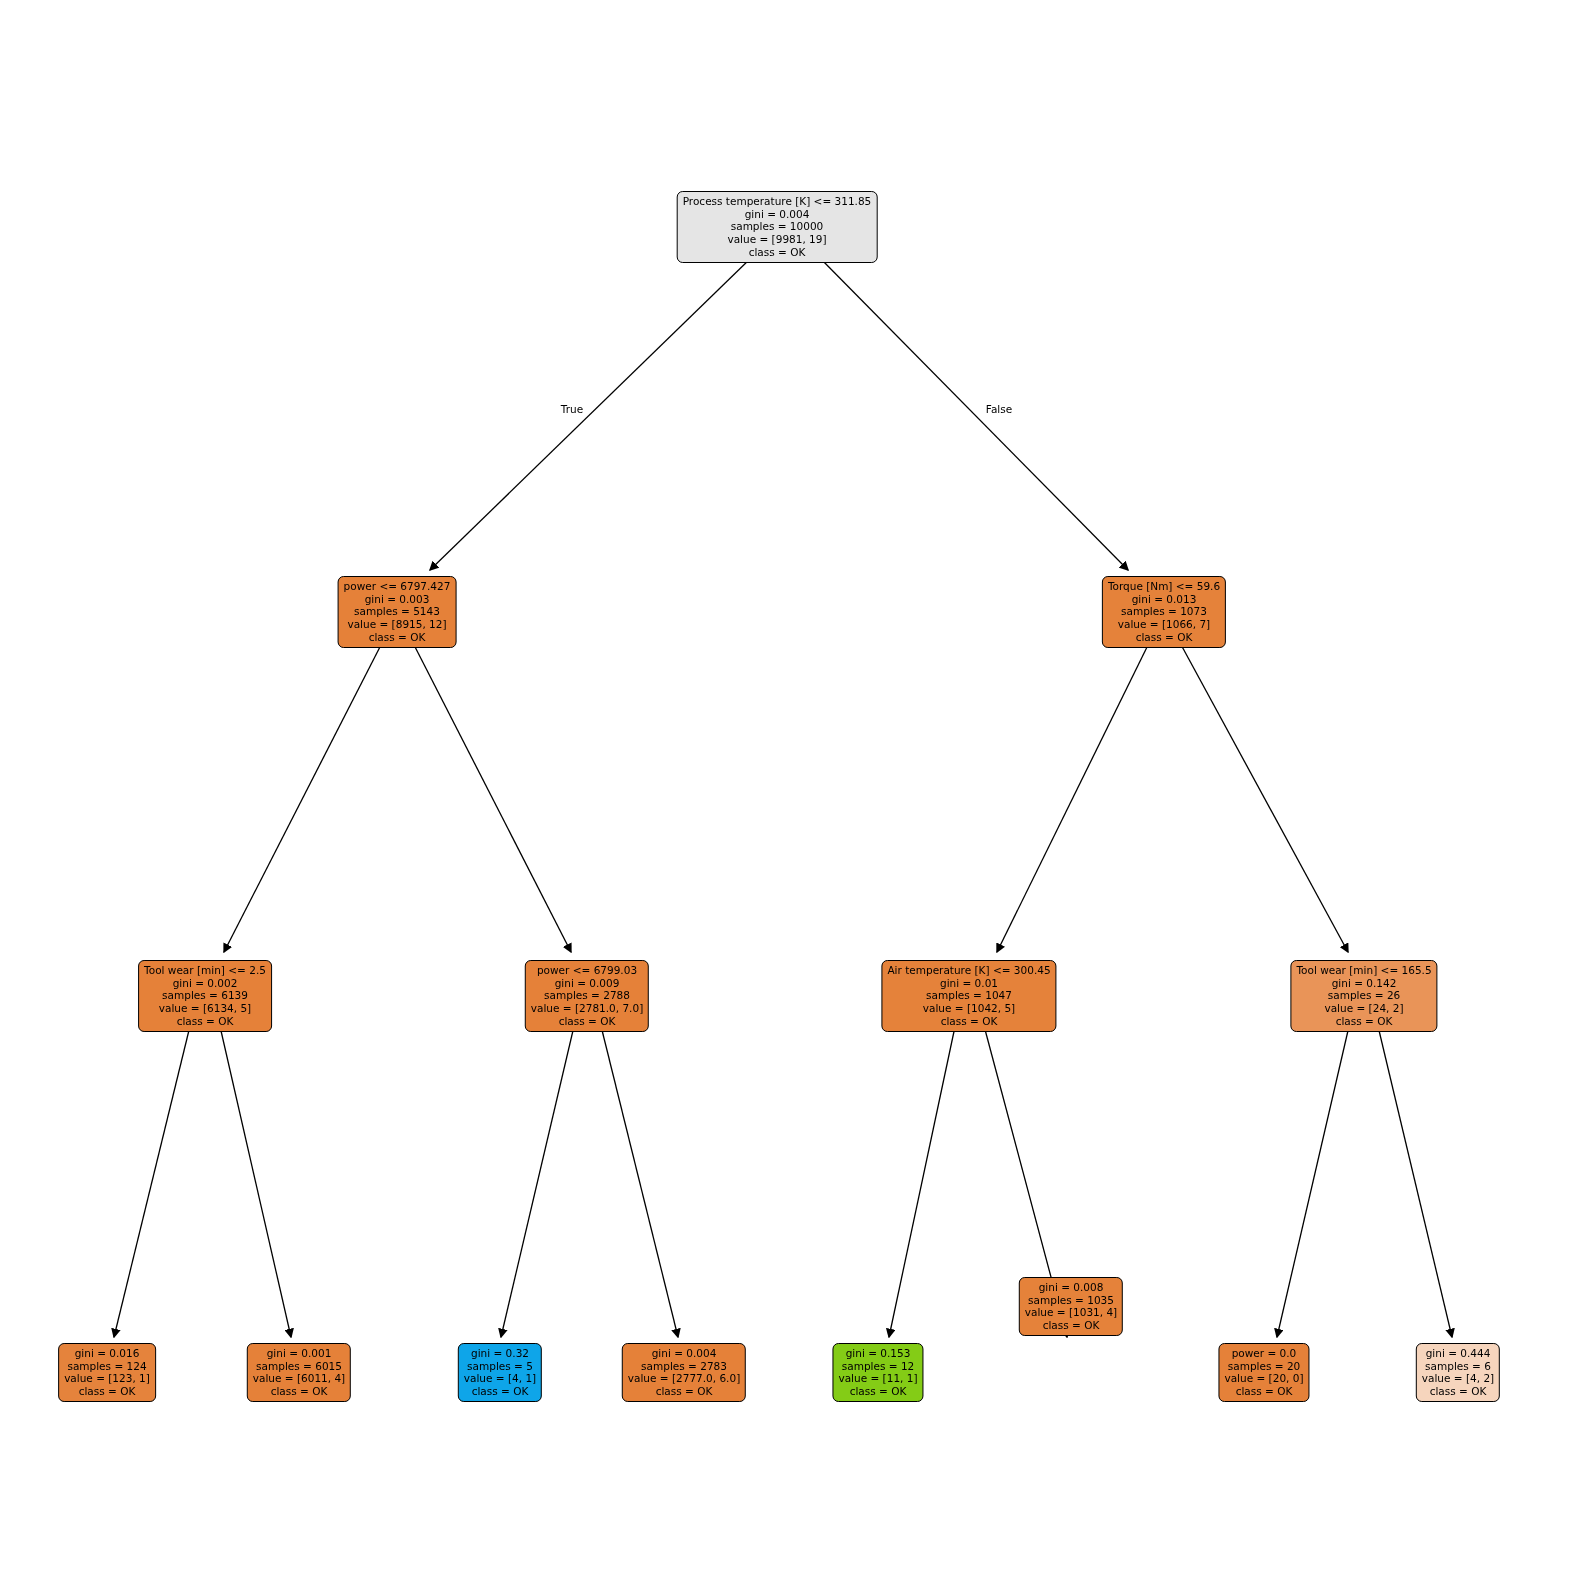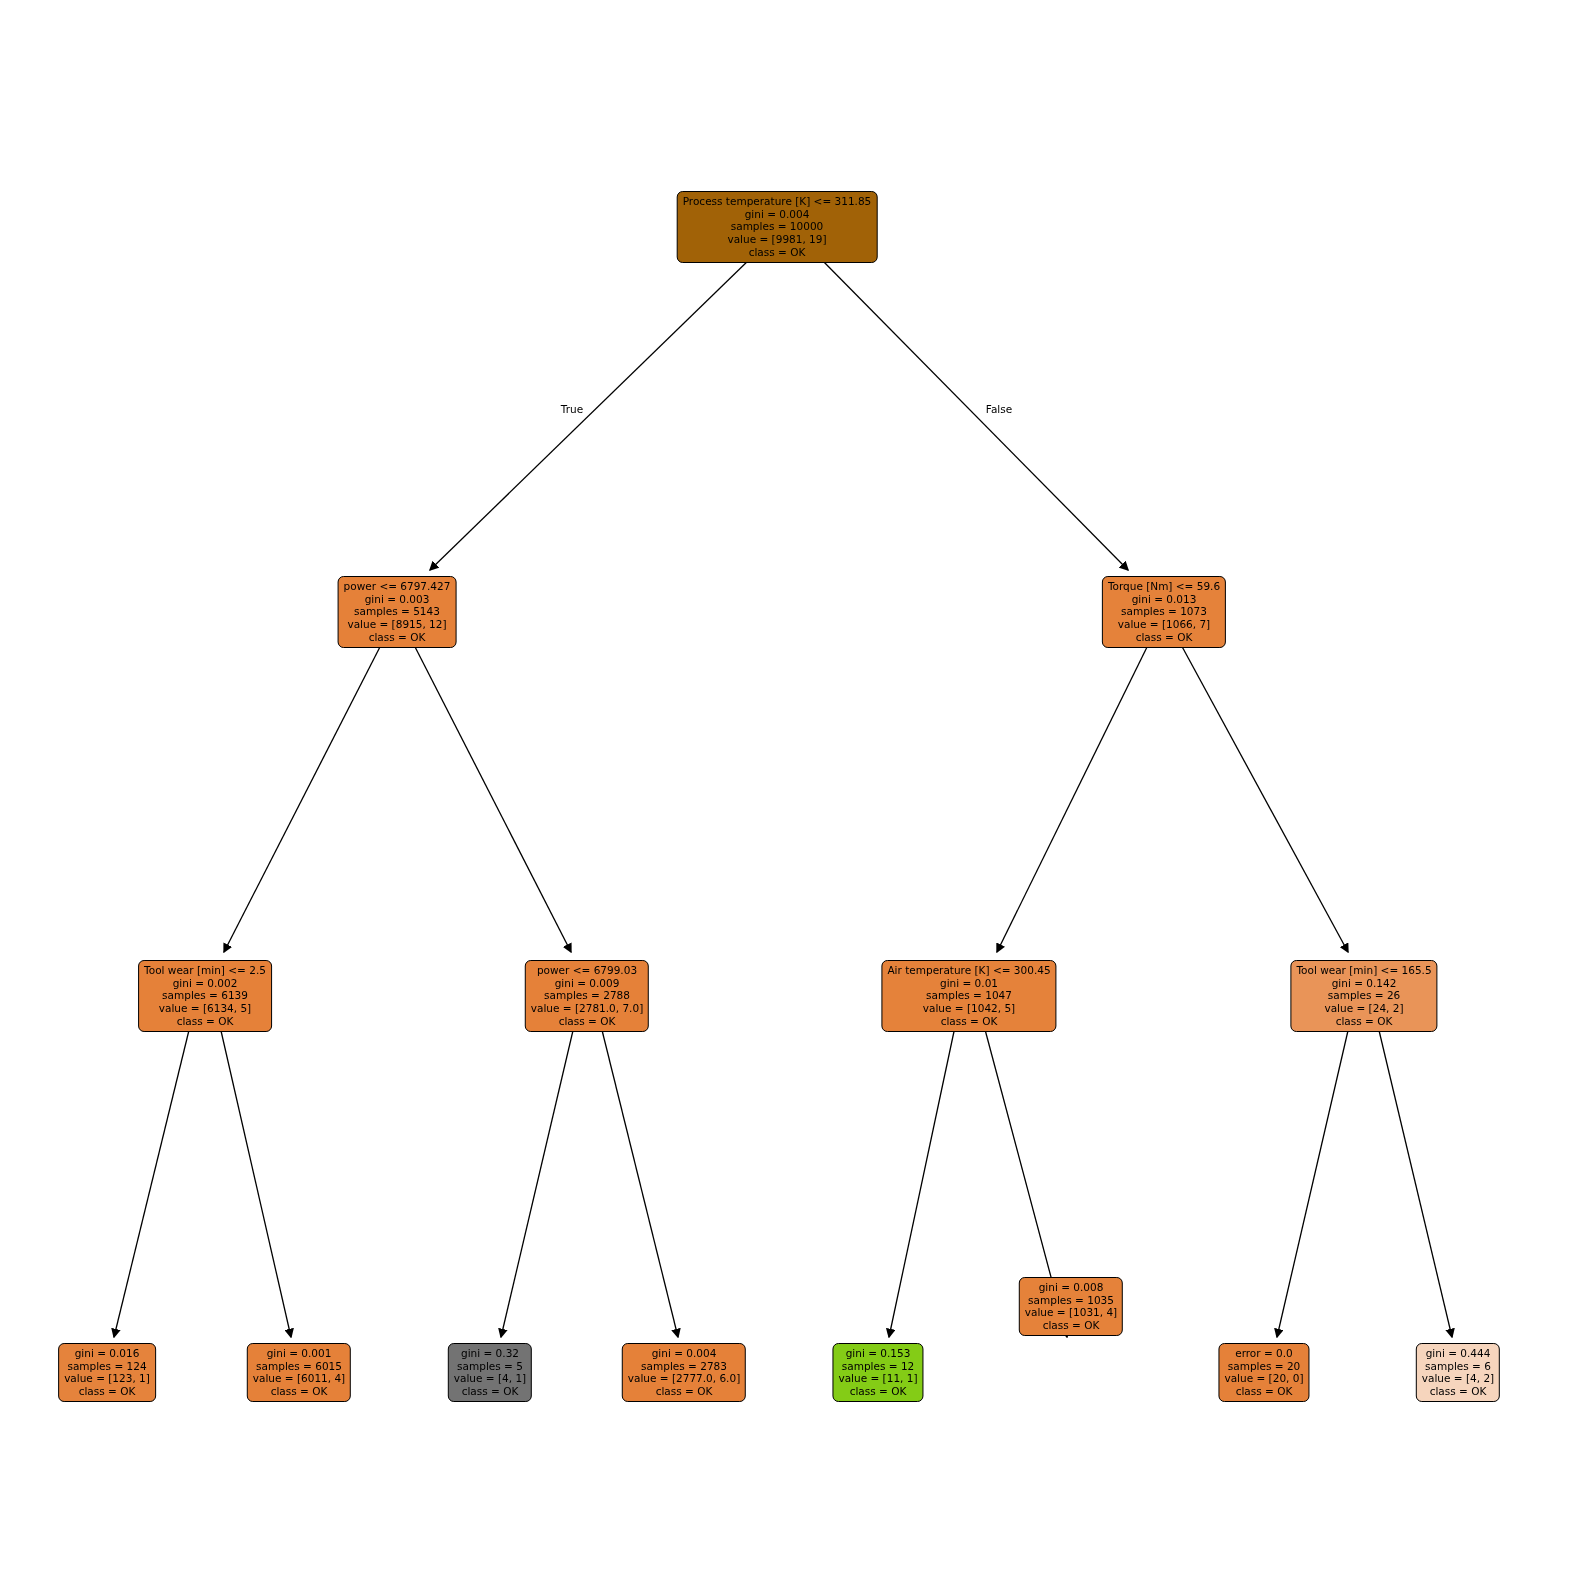--- a/index.html
+++ b/index.html
@@ -75,21 +75,21 @@
     <line x1="600" y1="1022" x2="678" y2="1337" stroke="#000000" stroke-width="1.3" marker-end="url(#arrowhead)"></line>
     <line x1="956" y1="1022" x2="889" y2="1337" stroke="#000000" stroke-width="1.3" marker-end="url(#arrowhead)"></line>
     <line x1="983" y1="1022" x2="1067" y2="1337" stroke="#000000" stroke-width="1.3" marker-end="url(#arrowhead)"></line>
     <line x1="1350" y1="1022" x2="1277" y2="1337" stroke="#000000" stroke-width="1.3" marker-end="url(#arrowhead)"></line>
     <line x1="1377" y1="1022" x2="1452" y2="1337" stroke="#000000" stroke-width="1.3" marker-end="url(#arrowhead)"></line>
   </svg>
 
   <span class="edge-label" style="left:572px; top:403px">True</span>
   <span class="edge-label" style="left:999px; top:403px">False</span>
 
-  <div class="node" style="left: 777px; top: 191px; background-color: #a16207;">
+  <div class="node" style="left: 777px; top: 191px; background-color: #e5e5e5;">
     <div>Process temperature [K] &lt;= 311.85</div>
     <div>gini = 0.004</div>
     <div>samples = 10000</div>
     <div>value = [9981, 19]</div>
     <div>class = OK</div>
   </div>
 
   <div class="node" style="left: 397px; top: 576px; background-color: rgb(229, 129, 57);">
     <div>power &lt;= 6797.427</div>
     <div>gini = 0.003</div>
@@ -145,21 +145,21 @@
     <div>class = OK</div>
   </div>
 
   <div class="node" style="left: 299px; top: 1343px; background-color: rgb(229, 129, 57);">
     <div>gini = 0.001</div>
     <div>samples = 6015</div>
     <div>value = [6011, 4]</div>
     <div>class = OK</div>
   </div>
 
-  <div class="node" style="left: 490px; top: 1343px; background-color: #737373;">
+  <div class="node" style="left: 500px; top: 1343px; background-color: #0ea5e9;">
     <div>gini = 0.32</div>
     <div>samples = 5</div>
     <div>value = [4, 1]</div>
     <div>class = OK</div>
   </div>
 
   <div class="node" style="left: 684px; top: 1343px; background-color: rgb(229, 129, 57);">
     <div>gini = 0.004</div>
     <div>samples = 2783</div>
     <div>value = [2777.0, 6.0]</div>
@@ -174,21 +174,21 @@
   </div>
 
   <div class="node" style="left: 1071px; top: 1277px; background-color: rgb(229, 130, 58);">
     <div>gini = 0.008</div>
     <div>samples = 1035</div>
     <div>value = [1031, 4]</div>
     <div>class = OK</div>
   </div>
 
   <div class="node" style="left: 1264px; top: 1343px; background-color: rgb(229, 129, 57);">
-    <div>error = 0.0</div>
+    <div>power = 0.0</div>
     <div>samples = 20</div>
     <div>value = [20, 0]</div>
     <div>class = OK</div>
   </div>
 
   <div class="node" style="left: 1458px; top: 1343px; background-color: rgb(246, 213, 189);">
     <div>gini = 0.444</div>
     <div>samples = 6</div>
     <div>value = [4, 2]</div>
     <div>class = OK</div>

